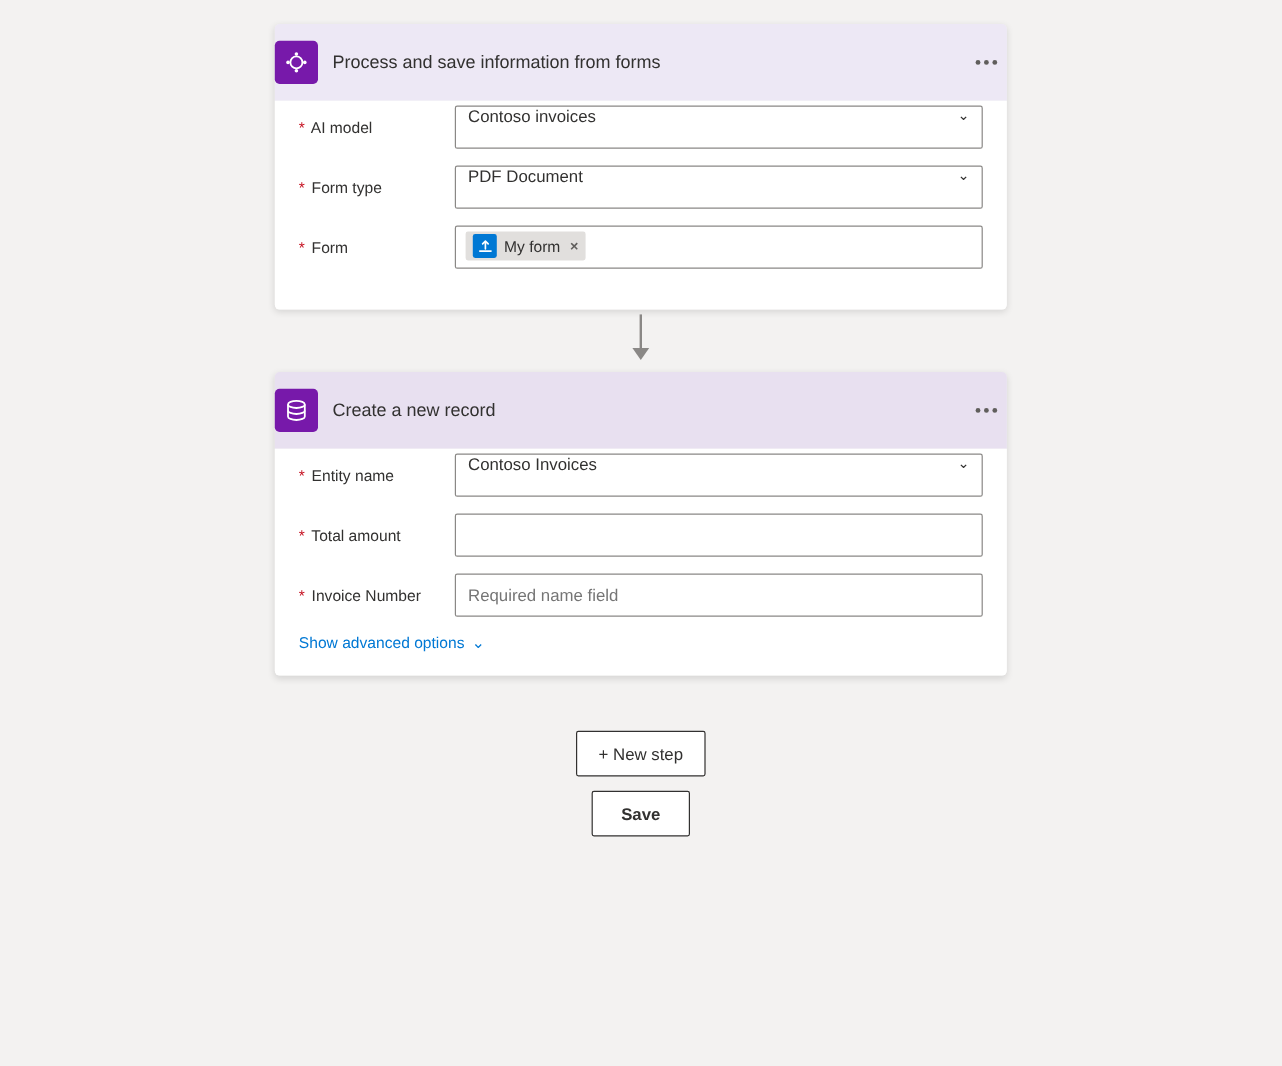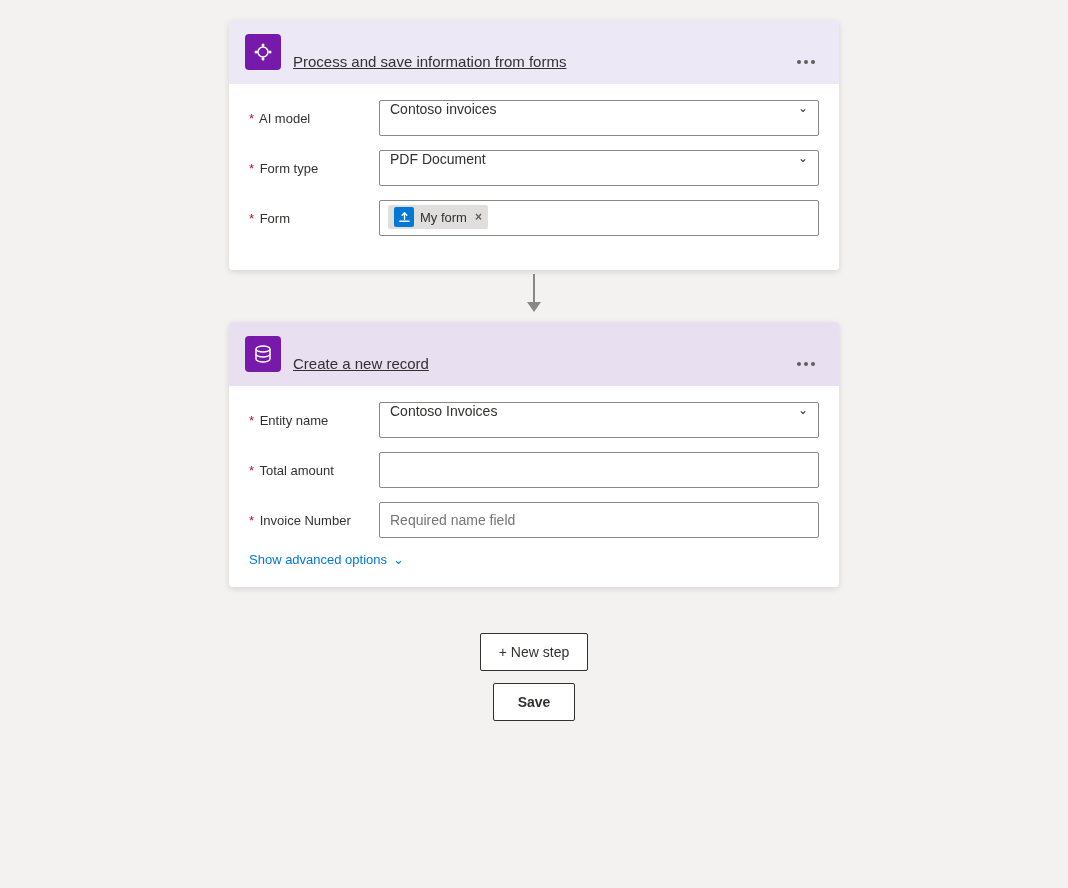--- a/index.html
+++ b/index.html
@@ -21,24 +21,23 @@
     
     .card {
       width: 610px;
       border-radius: 4px;
       overflow: visible;
       box-shadow: 0 2px 6px rgba(0,0,0,0.12);
     }
 
     .card-header {
       display: flex;
-      align-items: flex-end;
-      padding: 14px 16px;
+      align-items: center;
+      padding: 14px 0;
       border-radius: 4px 4px 0 0;
-      text-decoration: underline;
     }
 
     .card-header-icon {
       width: 36px;
       height: 36px;
       border-radius: 4px;
       display: flex;
       align-items: center;
       justify-content: center;
       margin-right: 12px;
@@ -52,21 +51,21 @@
 
     .card-header-title {
       flex: 1;
       font-size: 15px;
       font-weight: 500;
       color: #323130;
     }
 
     .card-body {
       background: #fff;
-      padding: 16px 20px 20px 20px;
+      padding: 4px 20px 20px 20px;
       border-radius: 0 0 4px 4px;
     }
 
     
     .card-header-1 {
       background: #ede8f5;
     }
 
     
     .card-header-2 {

